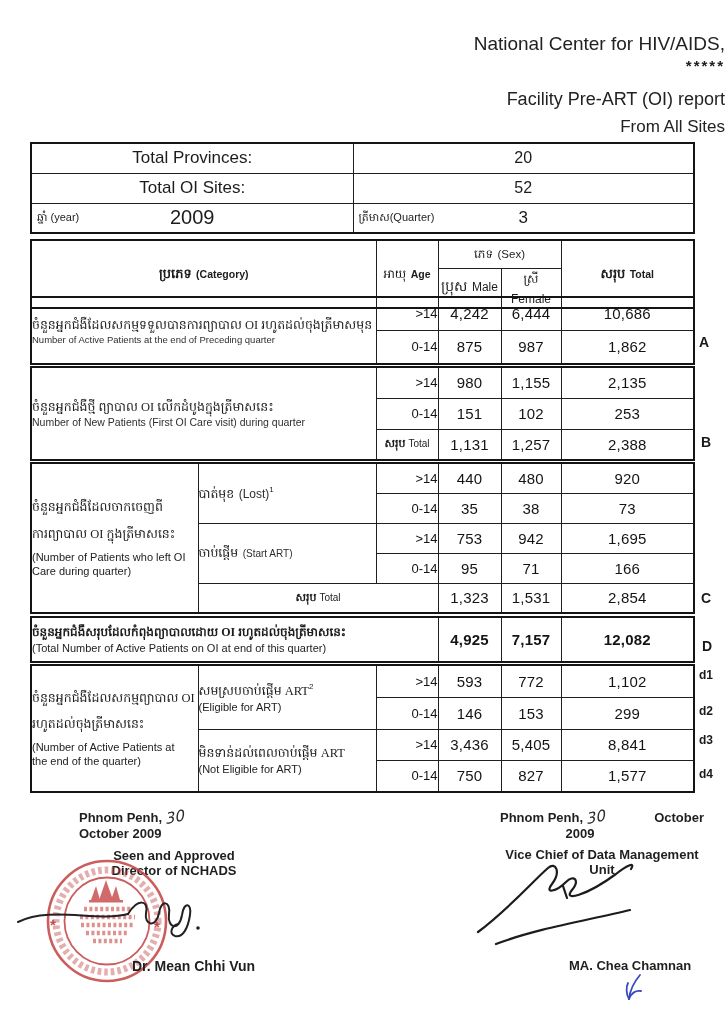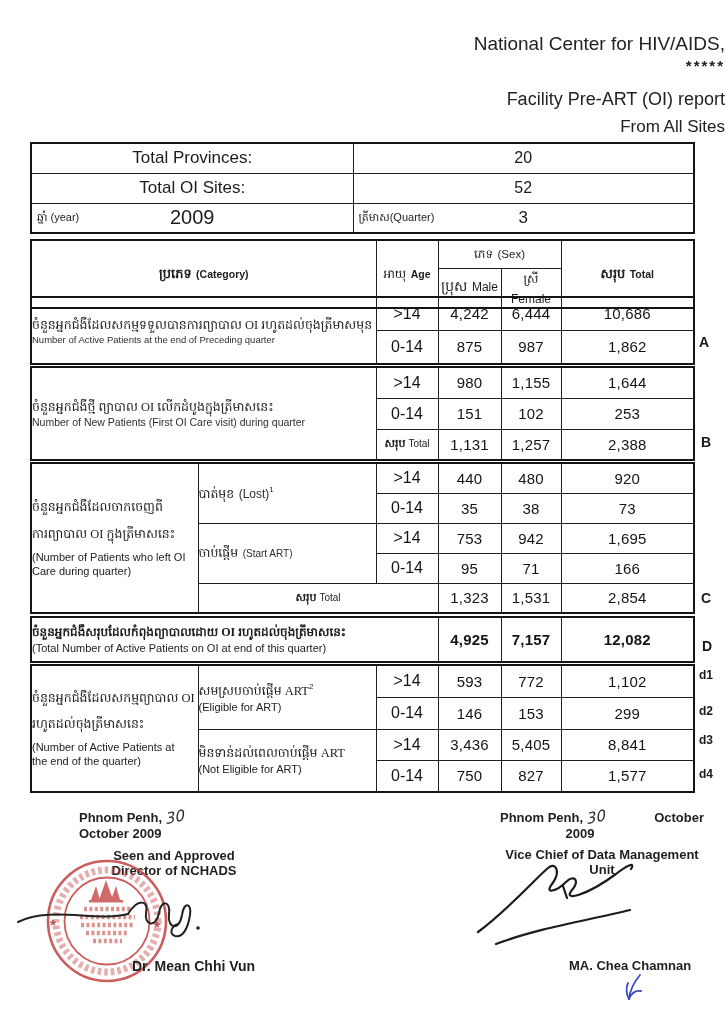--- a/index.html
+++ b/index.html
@@ -18,21 +18,21 @@
   .stars{font-size:15px;font-weight:bold;letter-spacing:2px;color:#222;margin-top:1px;}
   .report-title{font-size:18px;margin-top:12px;color:#222;}
   .report-subtitle{font-size:17px;margin-top:6px;color:#222;}
 
   
   table.grid{border-collapse:collapse;table-layout:fixed;position:absolute;border:2.5px solid #141414;}
   table.grid td{border:1.5px solid #1f1f1f;padding:0;vertical-align:middle;overflow:hidden;}
   td.thick-top{border-top-width:2.5px;}
   .num{font-size:15px;text-align:center;letter-spacing:.2px;color:#141414;}
   .num-bold{font-weight:bold;}
-  .age{font-size:16px;text-align:center;color:#141414;}
+  .age{font-size:13px;text-align:right;color:#141414;}
   .kh{font-size:12.5px;line-height:1.45;font-family:Liberation Serif, serif;}
   .kh-strong{font-weight:bold;}
   .en{font-size:9.5px;color:#2e2e2e;line-height:1.25;}
   .en-md{font-size:11px;color:#222;line-height:1.3;}
   .cat-cell{padding:3px 7px;text-align:left;}
   .hdr-kh{font-size:13px;font-weight:bold;}
   .hdr-en{font-size:10.5px;font-weight:bold;}
   .total-lbl{font-size:11px;font-weight:bold;text-align:center;}
   sup{font-size:8px;}
 
@@ -177,21 +177,21 @@
     </colgroup>
   <tbody>
       <tr style="height:31px">
     <td rowspan="3" class="cat-cell">
       <div class="kh">ចំនួនអ្នកជំងឺថ្មី ព្យាបាល OI លើកដំបូងក្នុងត្រីមាសនេះ</div>
       <div class="en" style="font-size:10.5px">Number of New Patients (First OI Care visit) during quarter</div>
     </td>
     <td class="age">&gt;14</td>
     <td class="num">980</td>
     <td class="num">1,155</td>
-    <td class="num">1,644</td>
+    <td class="num">2,135</td>
   </tr>
   <tr style="height:31px">
     <td class="age">0-14</td>
     <td class="num">151</td>
     <td class="num">102</td>
     <td class="num">253</td>
   </tr>
   <tr style="height:31px">
     <td class="total-lbl">
       <span>សរុប</span>

